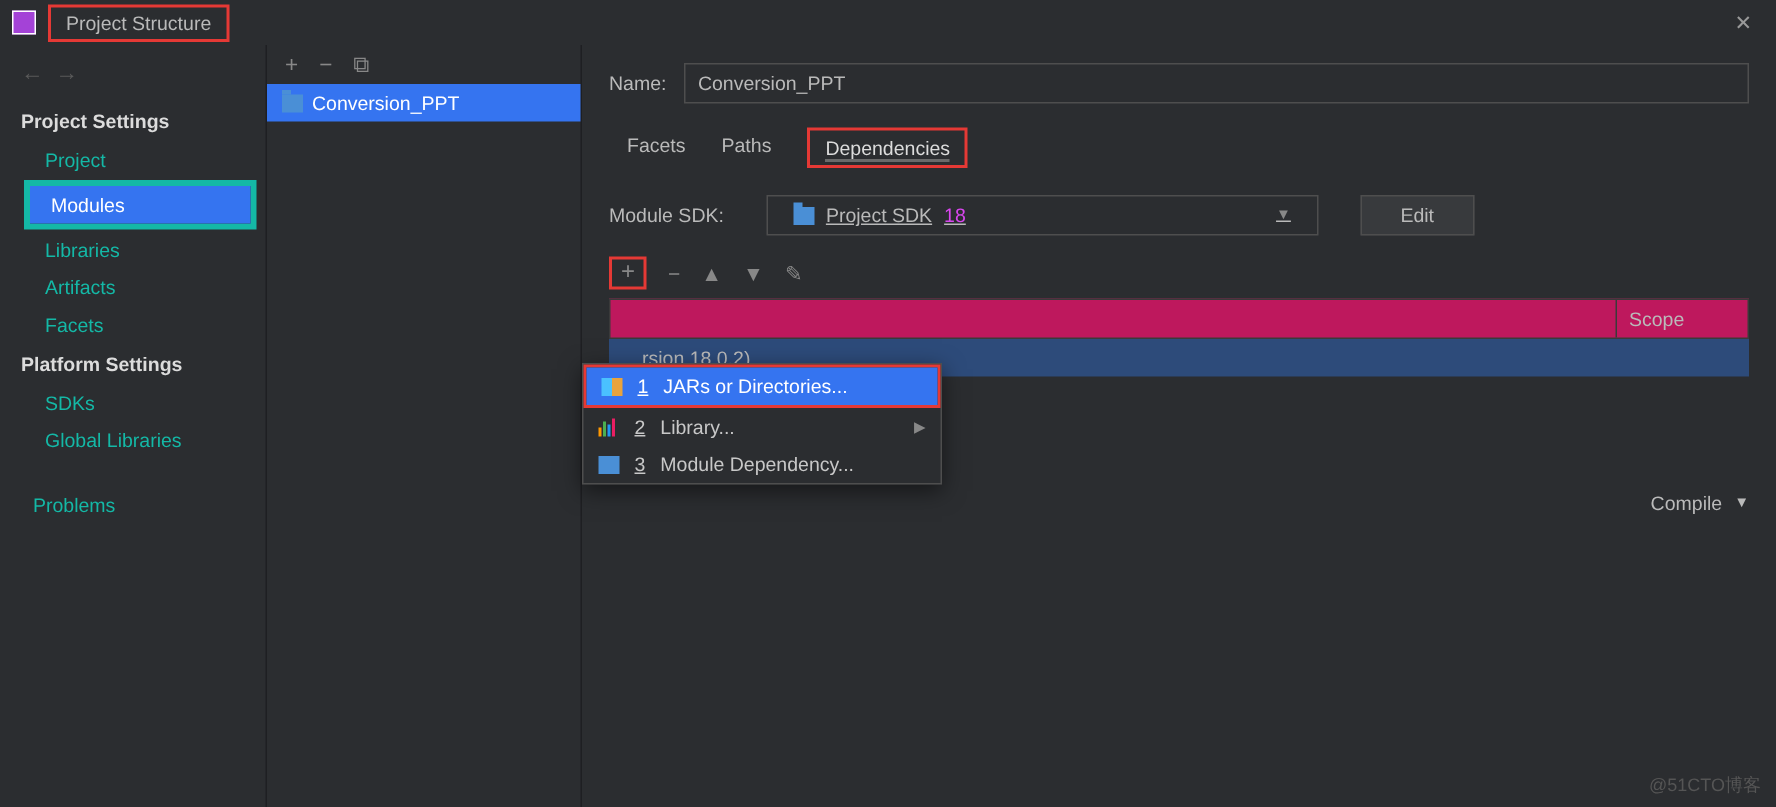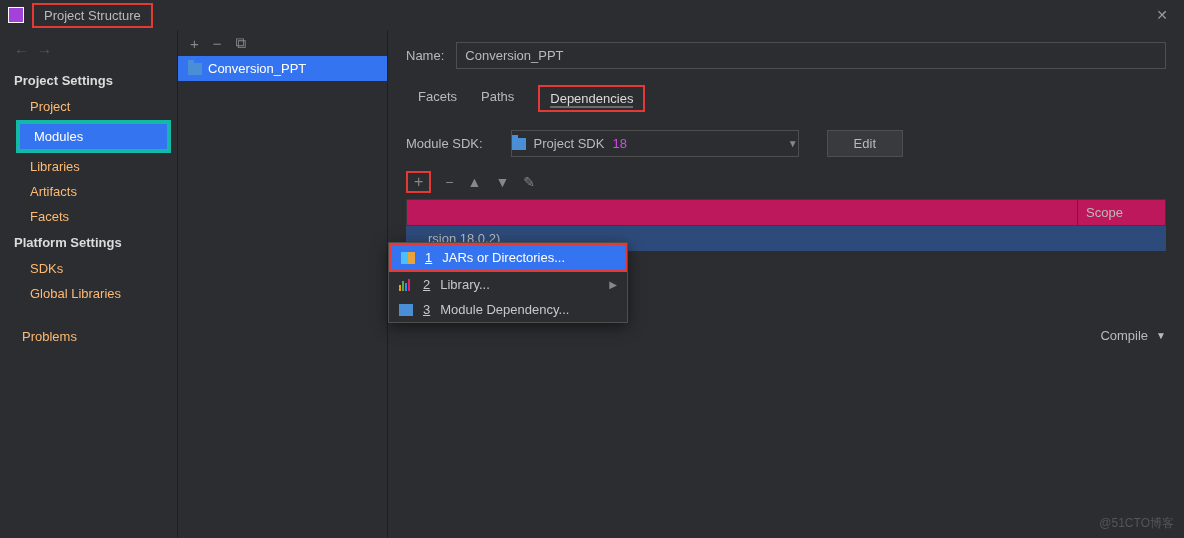--- a/index.html
+++ b/index.html
@@ -9,21 +9,21 @@
 .app-icon { width: 16px; height: 16px; background: #a442d7; margin-right: 8px; border: 1px solid #fff; }
 .title-highlight { border: 2px solid #e53935; padding: 3px 10px; }
 .close-btn { margin-left: auto; color: #999; font-size: 14px; cursor: pointer; padding: 4px 8px; }
 
 .main { display: flex; height: 510px; }
 
 .sidebar { width: 178px; background: #2b2d30; border-right: 1px solid #1e1f22; padding-top: 6px; }
 .nav-arrows { display: flex; gap: 8px; padding: 4px 14px 10px; color: #5a5a5a; font-size: 15px; }
 .nav-arrows span { cursor: pointer; }
 .section-header { padding: 6px 14px; color: #dcdcdc; font-weight: 600; font-size: 13px; }
-.sidebar-item { padding: 5px 14px 5px 30px; color: #fdba74; cursor: pointer; font-size: 13px; }
+.sidebar-item { padding: 5px 14px 5px 30px; color: #14b8a6; cursor: pointer; font-size: 13px; }
 .sidebar-item.selected { background: #3574f0; color: #fff; }
 .sidebar-item-wrap { border: 4px solid #14b8a6; margin: 1px 6px 1px 16px; }
 .sidebar-item-wrap .sidebar-item { padding-left: 14px; }
 
 .module-col { width: 210px; background: #2b2d30; border-right: 1px solid #1e1f22; }
 .module-toolbar { height: 26px; display: flex; align-items: center; gap: 14px; padding: 0 12px; color: #888; }
 .module-toolbar span { cursor: pointer; font-size: 15px; }
 .module-item { padding: 5px 10px; background: #3574f0; color: #fff; display: flex; align-items: center; gap: 6px; }
 .folder-icon { width: 14px; height: 12px; background: #4a8fd6; display: inline-block; position: relative; }
 .folder-icon::before { content: ""; position: absolute; top: -3px; left: 0; width: 6px; height: 3px; background: #4a8fd6; }
@@ -33,21 +33,21 @@
 .name-label { color: #bababa; font-size: 13px; }
 .name-input { flex: 1; background: #2b2d30; border: 1px solid #4e4e4e; color: #bababa; padding: 5px 8px; font-size: 13px; }
 
 .tabs { display: flex; gap: 24px; margin-bottom: 18px; padding-left: 12px; }
 .tab { color: #bababa; padding: 4px 0; cursor: pointer; font-size: 13px; }
 .tab.active { color: #dcdcdc; border-bottom: 2px solid #6a6a6a; }
 .tab-highlight { border: 2px solid #e53935; padding: 4px 10px; }
 
 .sdk-row { display: flex; align-items: center; gap: 28px; margin-bottom: 14px; }
 .sdk-label { color: #bababa; font-size: 13px; }
-.sdk-select { width: 288px; background: #2b2d30; border: 1px solid #4e4e4e; padding: 5px 0; display: flex; align-items: center; gap: 8px; cursor: pointer; }
+.sdk-select { width: 368px; background: #2b2d30; border: 1px solid #4e4e4e; padding: 5px 17px; display: flex; align-items: center; gap: 8px; cursor: pointer; text-decoration: underline; }
 .sdk-select .caret { margin-left: auto; color: #888; font-size: 10px; }
 .sdk-version { color: #d946ef; }
 .edit-btn { background: #383a3d; border: 1px solid #4e4e4e; color: #bababa; padding: 5px 26px; cursor: pointer; font-size: 13px; }
 
 .deps-toolbar { display: flex; align-items: center; gap: 14px; margin-bottom: 6px; }
 .deps-toolbar .tb { color: #888; cursor: pointer; font-size: 14px; }
 .plus-highlight { border: 2px solid #e53935; padding: 1px 6px; color: #888; font-size: 16px; line-height: 1; cursor: pointer; }
 
 .deps-table { position: relative; }
 .table-header { display: flex; background: #be185d; border: 1px solid #3a3a3a; }

